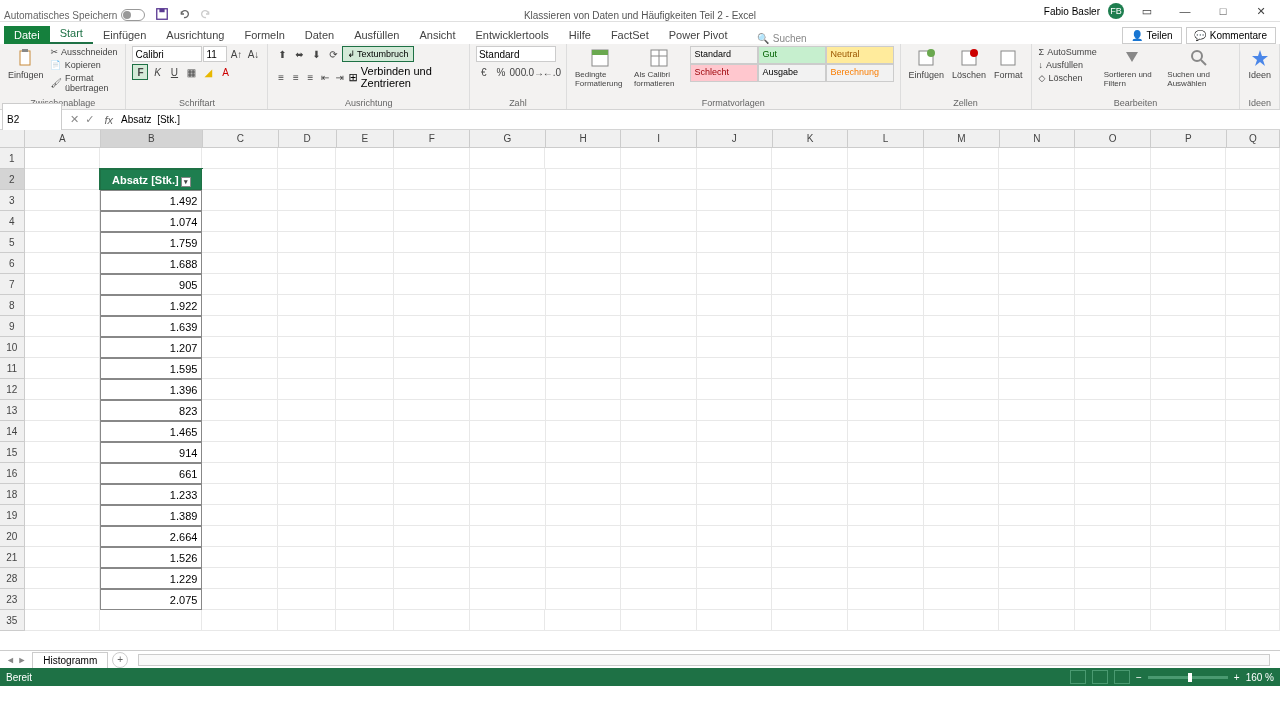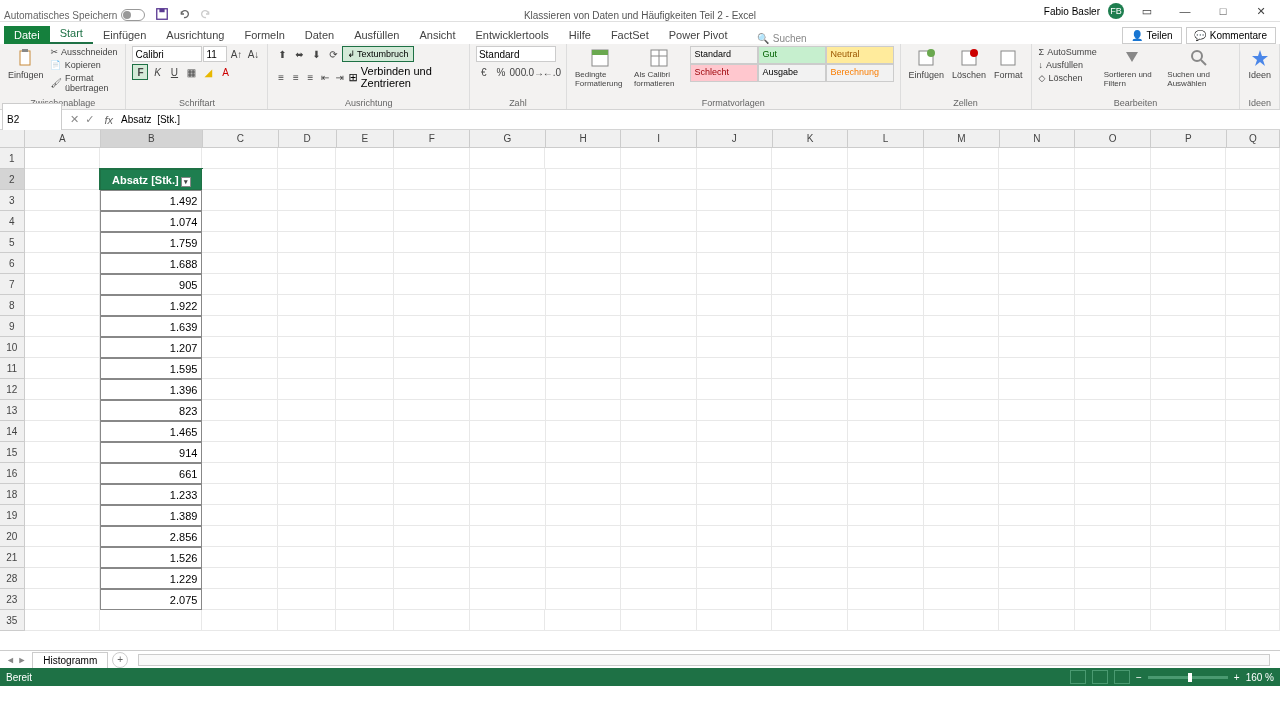--- a/index.html
+++ b/index.html
@@ -690,21 +690,21 @@
         <div class="cell" style="width: 85px;"></div>
         <div class="cell" style="width: 85px;"></div>
         <div class="cell" style="width: 85px;"></div>
         <div class="cell" style="width: 85px;"></div>
         <div class="cell" style="width: 85px;"></div>
         <div class="cell" style="width: 60px;"></div>
       </div>
       <div class="row">
         <div class="rowh">20</div>
         <div class="cell" style="width: 85px;"></div>
-        <div class="cell data-cell" style="width: 115px;">2.856</div>
+        <div class="cell data-cell" style="width: 115px;">2.664</div>
         <div class="cell" style="width: 85px;"></div>
         <div class="cell" style="width: 65px;"></div>
         <div class="cell" style="width: 65px;"></div>
         <div class="cell" style="width: 85px;"></div>
         <div class="cell" style="width: 85px;"></div>
         <div class="cell" style="width: 85px;"></div>
         <div class="cell" style="width: 85px;"></div>
         <div class="cell" style="width: 85px;"></div>
         <div class="cell" style="width: 85px;"></div>
         <div class="cell" style="width: 85px;"></div>

